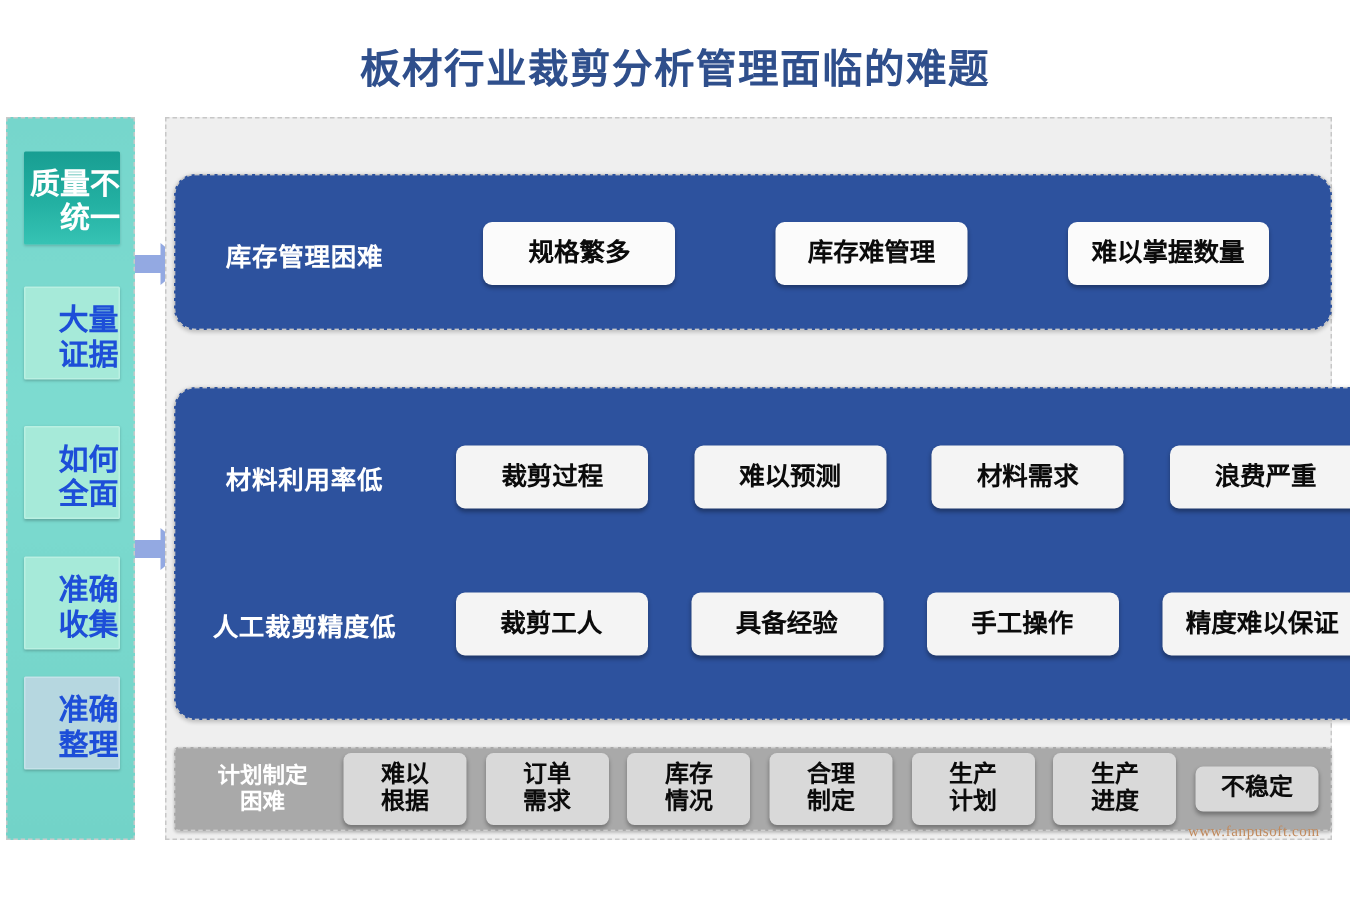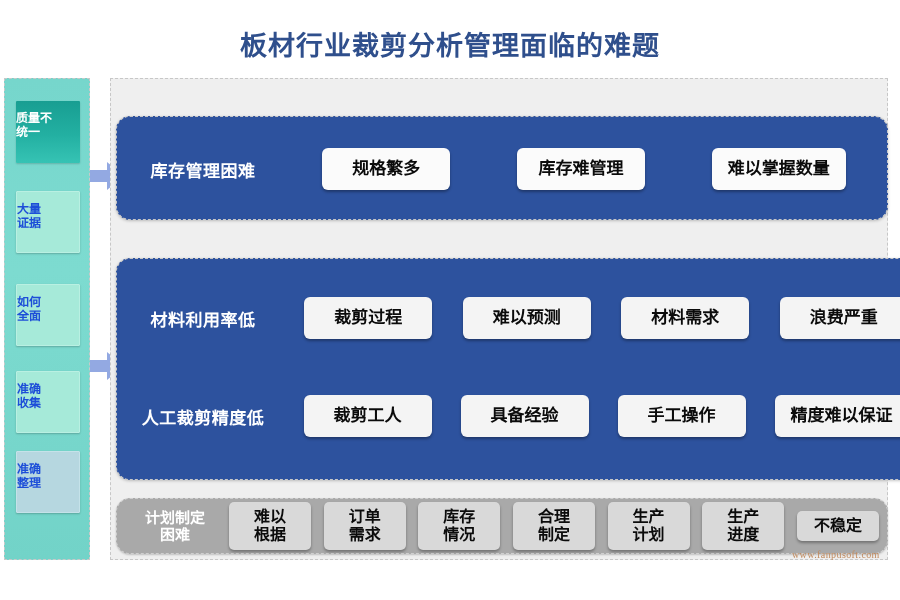--- a/index.html
+++ b/index.html
@@ -41,24 +41,24 @@
     height: 482px;
     background: linear-gradient(180deg, #76d6cc 0%, #7ddbd0 40%, #72d3c8 100%);
     border: 1px dashed #c9c9c9;
     box-sizing: border-box;
   }
   .side-box {
     position: absolute;
     left: 11px;
     width: 64px;
     box-sizing: border-box;
-    text-align: left;
+    text-align: right;
     font-weight: bold;
     line-height: 1.15;
-    font-size: 12px;
+    font-size: 20px;
     border-radius: 1px;
   }
   .side-box.primary {
     background: linear-gradient(180deg, #189e92 0%, #23b0a2 55%, #36c3b4 100%);
     color: #ffffff;
     top: 22px;
     height: 62px;
     padding-top: 11px;
     box-shadow: 0 1px 2px rgba(0,0,0,0.18);
   }
@@ -170,21 +170,21 @@
 
   
   .bottom-bar {
     position: absolute;
     left: 116px;
     top: 498px;
     width: 772px;
     height: 56px;
     background: #a9a9a9;
     border: 1px dashed #cfcfcf;
-    border-radius: 14px;
+    border-radius: 3px;
     box-sizing: border-box;
     display: flex;
     align-items: center;
     padding: 0 8px;
     box-shadow: 0 1px 2px rgba(0,0,0,0.2);
   }
   .bottom-label {
     color: #ffffff;
     font-size: 15px;
     font-weight: bold;

